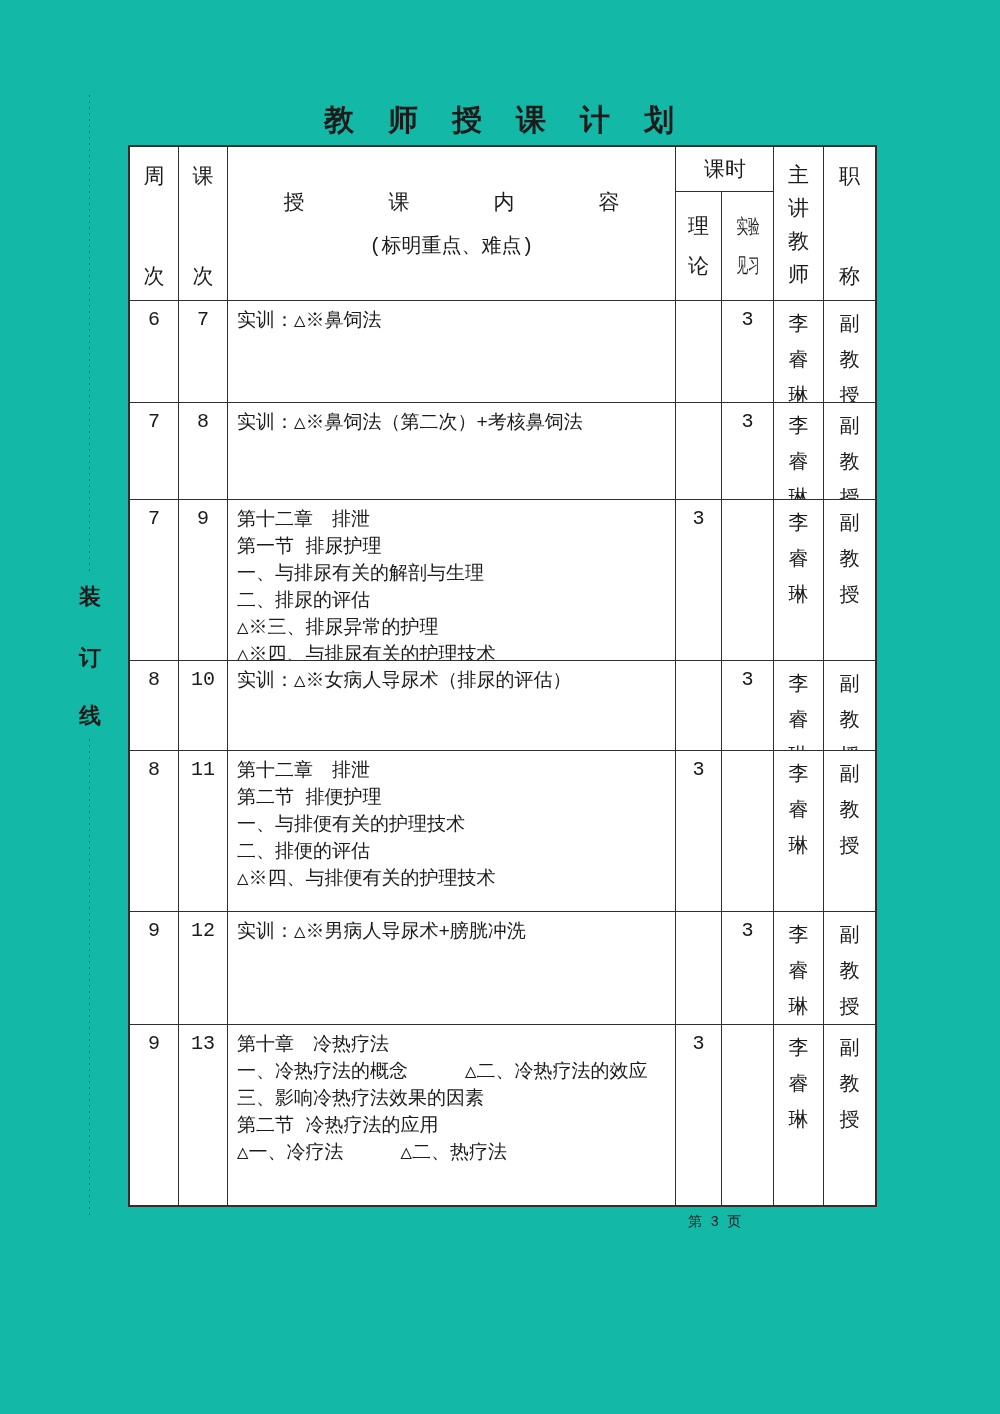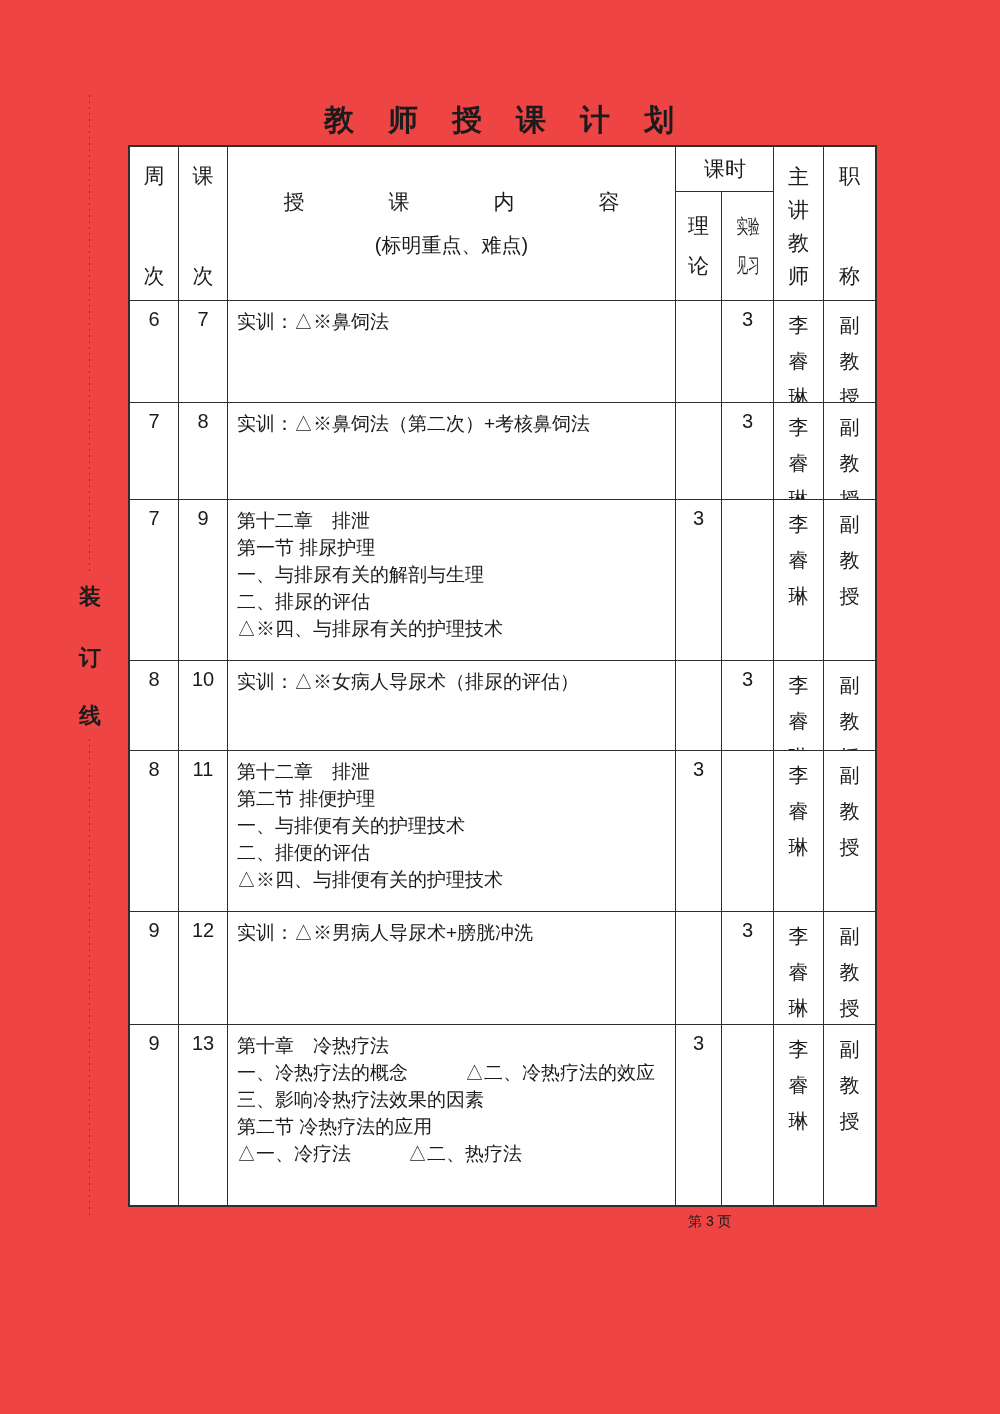--- a/index.html
+++ b/index.html
@@ -1,19 +1,19 @@
 <!DOCTYPE html>
 <html><head>
 <meta charset="utf-8">
 <style>
   :root { --line:#2f2f2f; --ink:#1b1b1b; }
   html,body { margin:0; padding:0; background:#ffffff; }
   .page {
-    position:relative; width:1000px; height:1414px; background:#ef4444;
-    font-family:Liberation Sans, sans-serif; color:var(--ink);
+    position:relative; width:1000px; height:1414px; background:#14b8a6;
+    font-family:Liberation Mono, monospace; color:var(--ink);
     overflow:hidden;
   }
 
   
   .title {
     position:absolute; top:100px; left:0; width:100%;
     text-align:center; font-size:30px; font-weight:bold; letter-spacing:2px;
     white-space:pre;
   }
 
@@ -188,20 +188,21 @@
             <div class="line">7</div>
           </div>
           <div class="cell num">
             <div class="line">9</div>
           </div>
           <div class="cell content">
             <div class="line">第十二章　排泄</div>
             <div class="line">第一节 排尿护理</div>
             <div class="line">一、与排尿有关的解剖与生理</div>
             <div class="line">二、排尿的评估</div>
+            <div class="line">△※三、排尿异常的护理</div>
             <div class="line">△※四、与排尿有关的护理技术</div>
           </div>
           <div class="cell num">
             <div class="line">3</div>
           </div>
           <div class="cell num"></div>
           <div class="cell stack">
             <div class="line">李</div>
             <div class="line">睿</div>
             <div class="line">琳</div>

